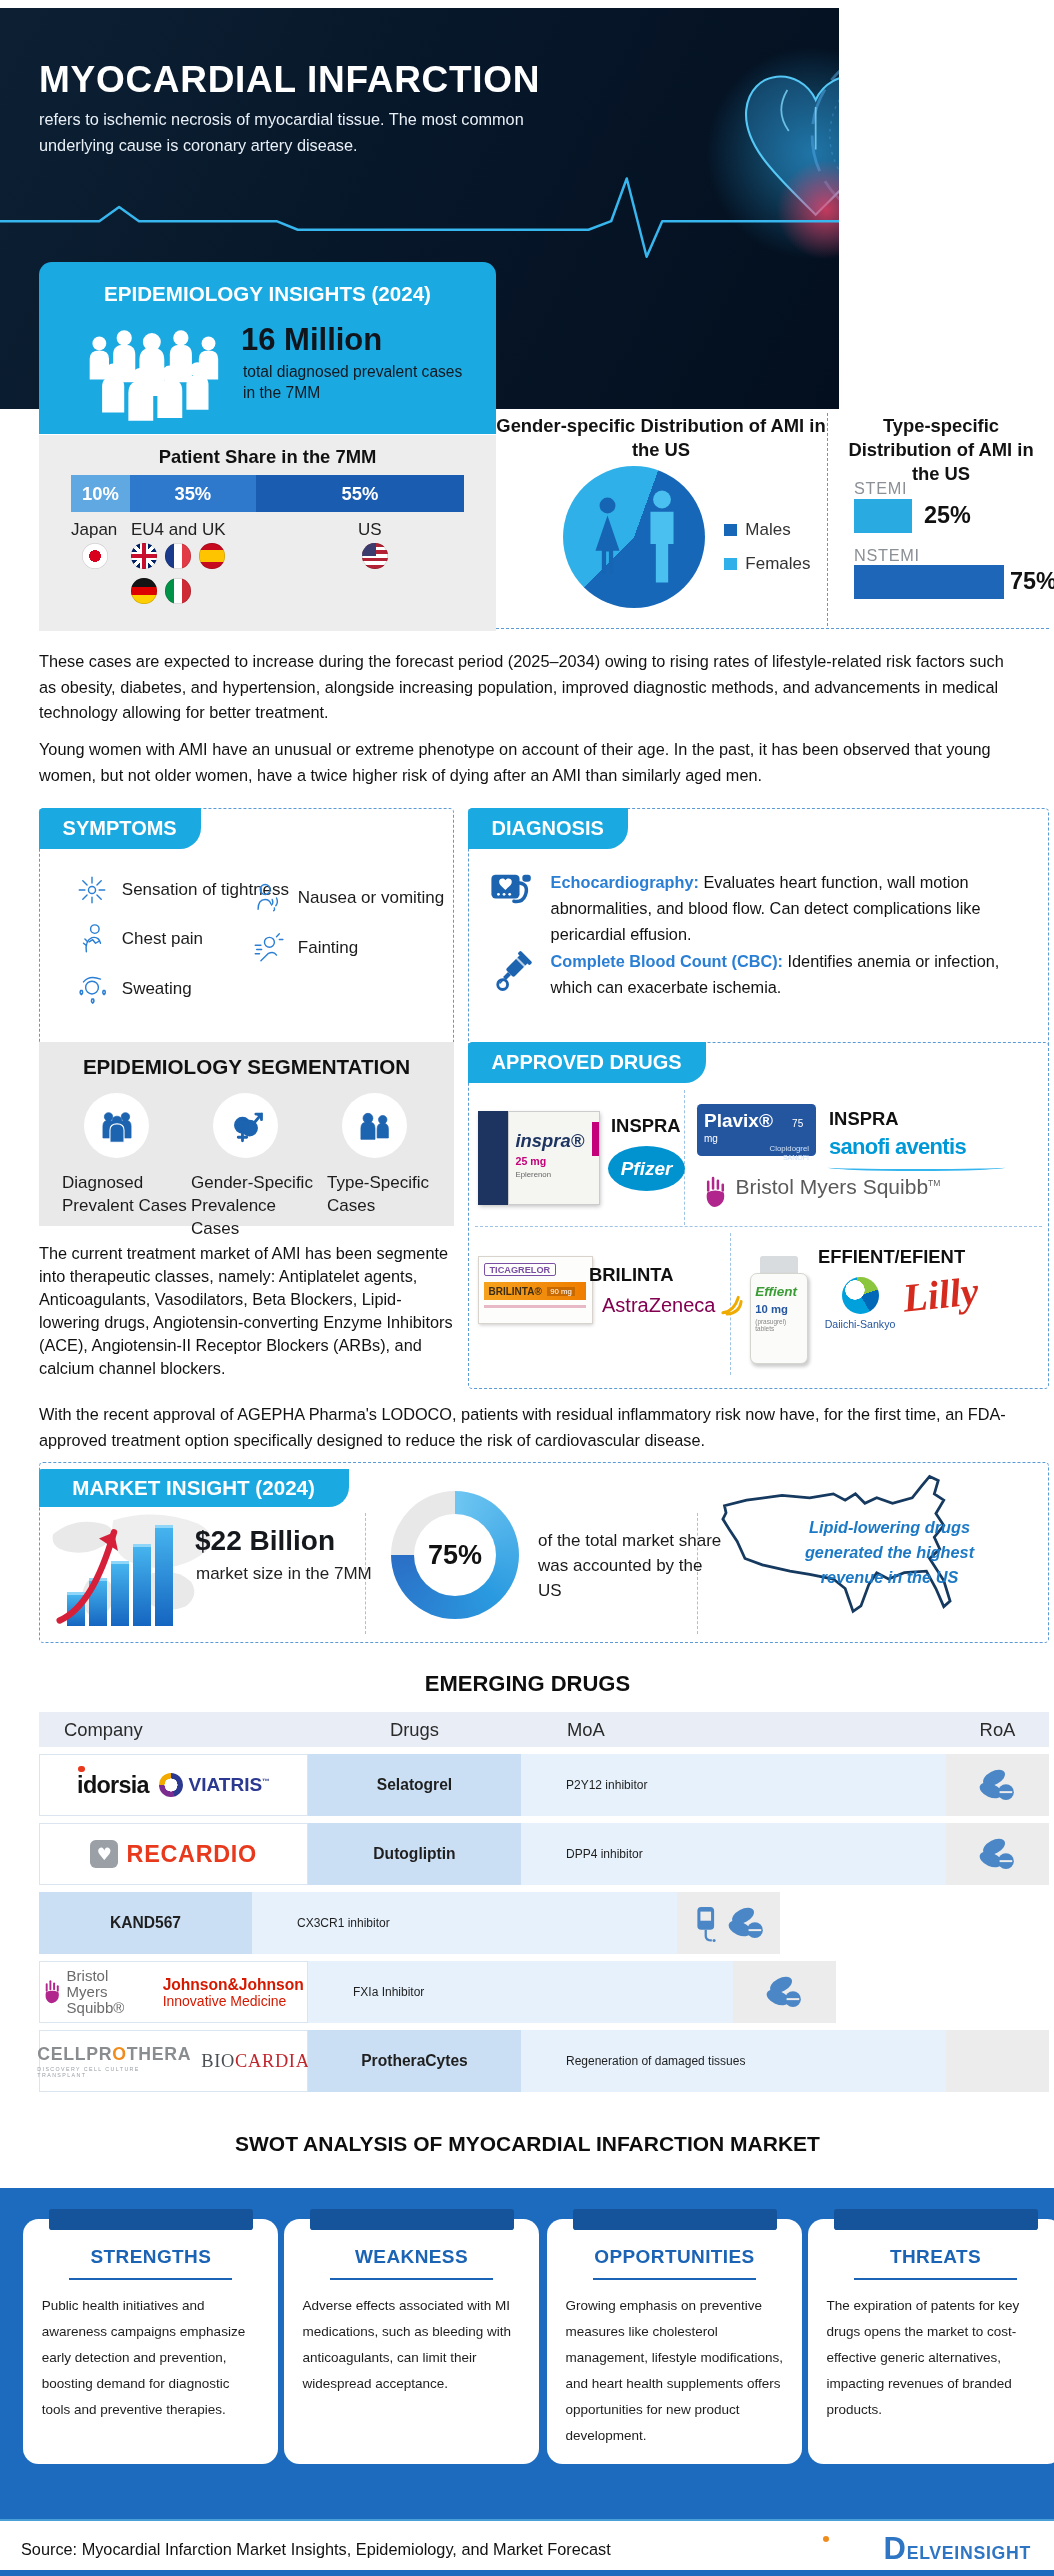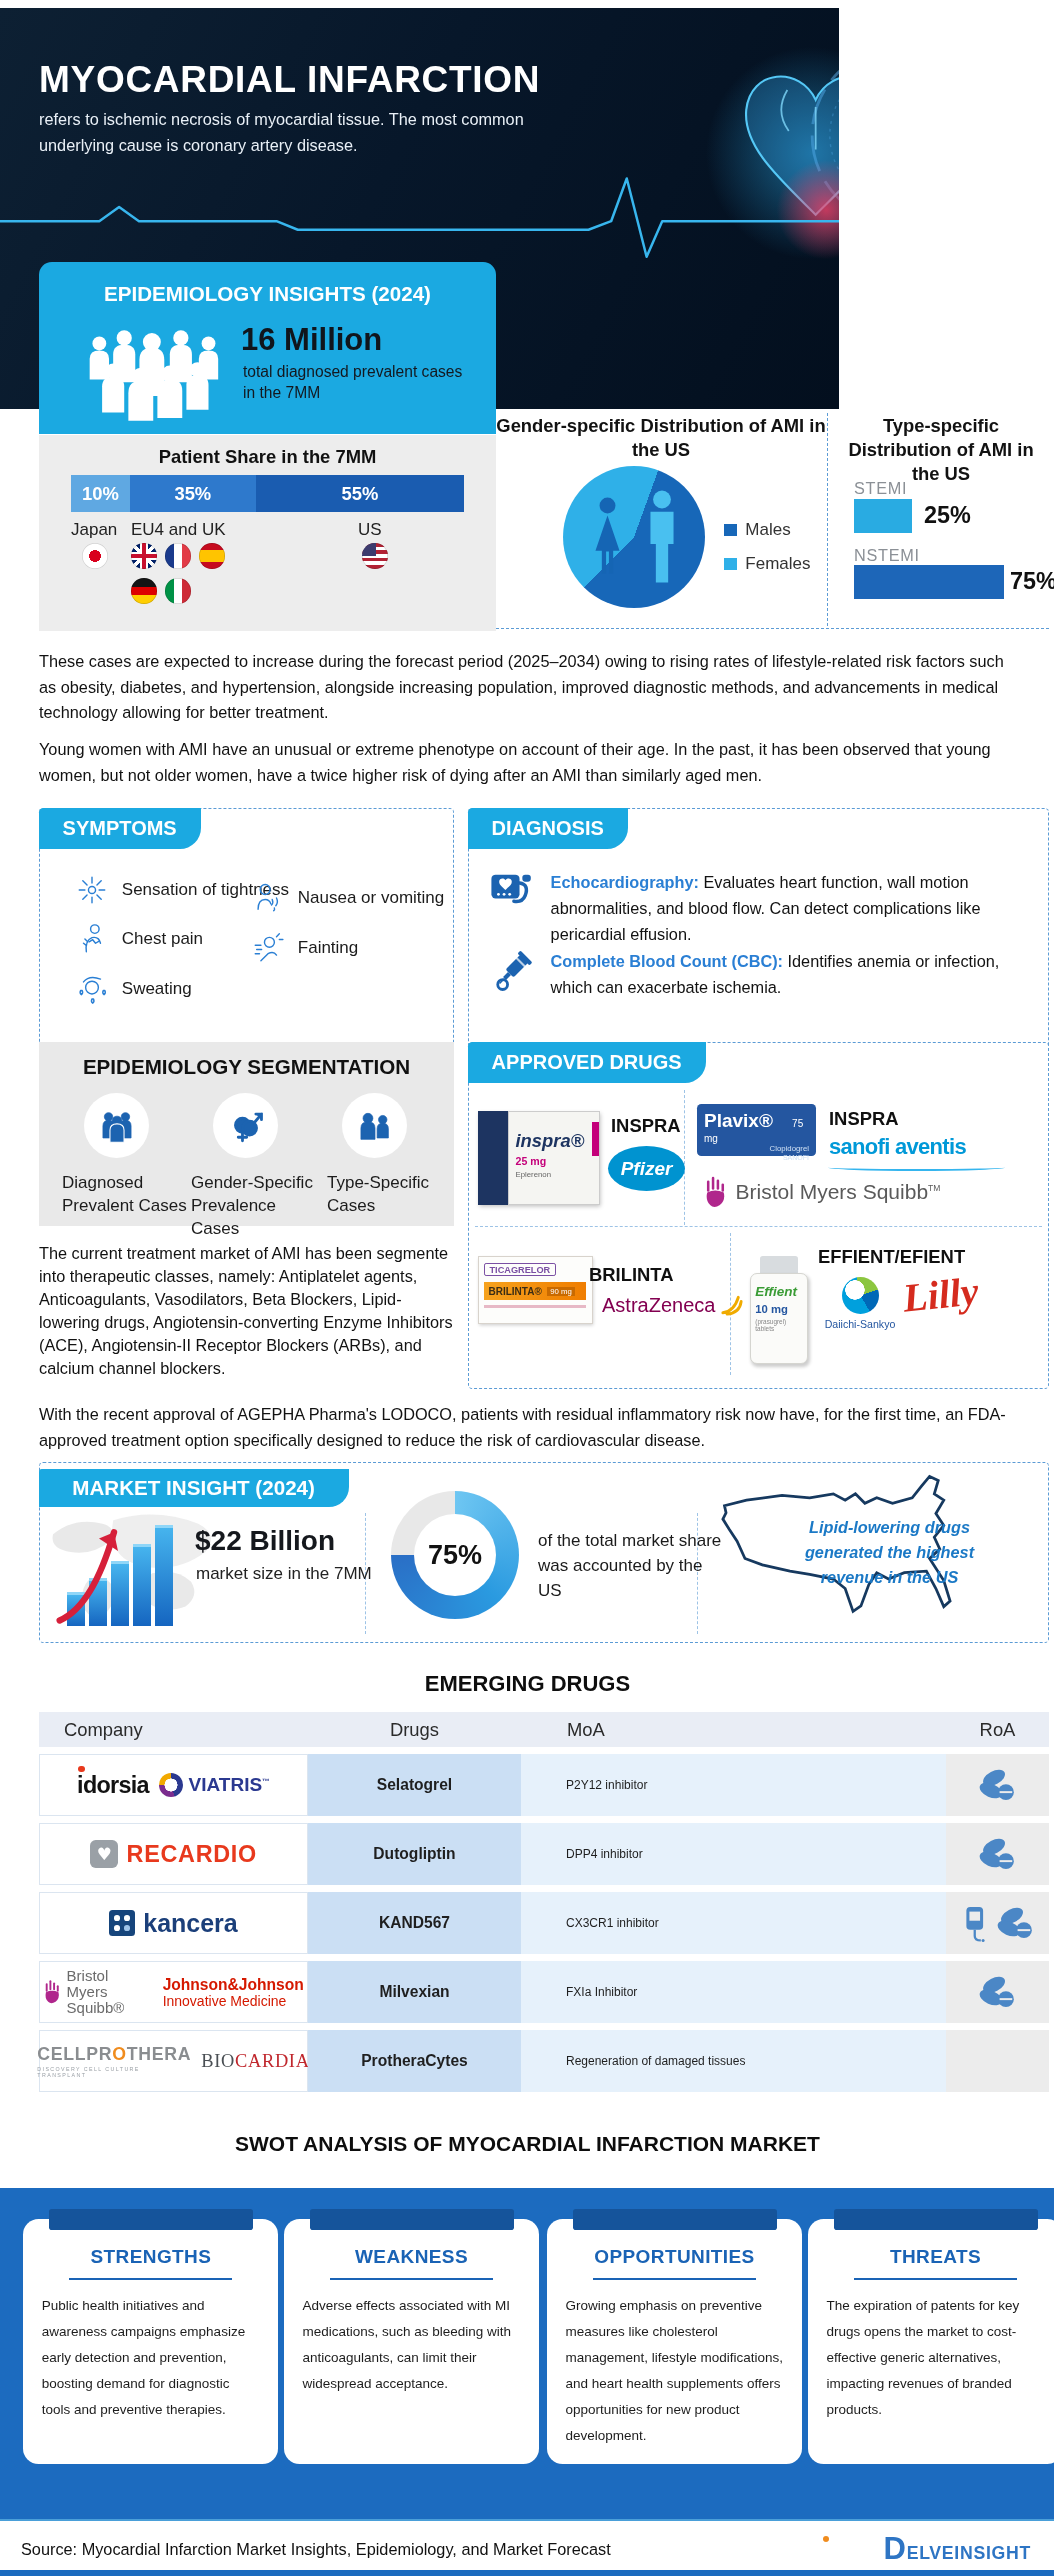--- a/index.html
+++ b/index.html
@@ -119,21 +119,21 @@
   .pfizer span{color:#fff;font-size:19px;font-weight:bold;font-style:italic}
   .lab-inspra1{position:absolute;left:142px;top:72px}
   .plavix-pack{position:absolute;left:228px;top:61px;width:119px;height:52px;background:#2456a0;border-radius:4.3px;padding:5.7px 7px;position:absolute}
   .plavix-pack .b{color:#fff;font-weight:bold;font-size:19px;display:inline}
   .plavix-pack .d{color:#fff;font-size:10px;display:inline;margin-left:16px}
   .plavix-pack .g{color:#cfe0f4;font-size:7.8px;text-align:right}
   .plavix-pack .m{color:#cfe0f4;font-size:7px;text-align:right;margin-top:1.4px}
   .lab-inspra2{position:absolute;left:360px;top:65px}
   .sanofi{position:absolute;left:360px;top:91px;font-size:22px;font-weight:bold;color:#0099d8;letter-spacing:-0.7px}
   .sanofi-swoosh{position:absolute;left:359px;top:121px;width:177px;height:7px;border-bottom:2.8px solid #35b5ee;border-radius:50%}
-  .bms-line{position:absolute;display:flex;align-items:center;gap:8.5px}
+  .bms-line{position:absolute;display:flex;gap:8.5px}
   .bms1{left:234px;top:132px}
   .bms-hand{width:24px;height:33px}
   .bms-txt{font-size:21px;color:#5a5a5a}
   .bms-txt sup{font-size:8.5px}
   .brilinta-pack{position:absolute;left:8.5px;top:213px;width:115px;height:68px;background:#fdfdfb;border:0.7px solid #d8d3cc;box-shadow:1.4px 2.1px 3.5px rgba(0,0,0,.2);padding:5.7px}
   .brilinta-pack .tg{display:inline-block;border:1.4px solid #7a4fa3;color:#7a4fa3;font-size:9.2px;font-weight:bold;padding:0.7px 4.3px;border-radius:2.1px}
   .brilinta-band{margin-top:5.7px;height:18.4px;background:linear-gradient(90deg,#f6a21d,#ef7d00);display:flex;align-items:center;padding:0 4.3px;gap:5.7px}
   .brilinta-band .bb{font-size:10px;font-weight:bold;color:#3a2c14}
   .brilinta-band .dd{font-size:7.8px;color:#fff;background:#c96a00;padding:0 2.8px}
   .brilinta-lines{margin-top:4.3px;height:2.8px;background:#e7b9c6}
@@ -673,26 +673,20 @@
       <div class="ec ec2">Dutogliptin</div>
       <div class="ec ec3">DPP4 inhibitor</div>
       <div class="ec ec4">
           <svg viewBox="0 0 54 54" width="38" height="38">
             <use href="#sym-pills"></use>
           </svg>
         </div>
     </div>
 
     <div class="erow">
-      <div class="ec ec1">
-        <span class="kancera">
-          <span class="kancera-ic"></span>
-          <span class="t">kancera</span>
-        </span>
-      </div>
       <div class="ec ec2">KAND567</div>
       <div class="ec ec3">CX3CR1 inhibitor</div>
       <div class="ec ec4">
         <svg class="iv" viewBox="0 0 44 54" width="31" height="38">
             <use href="#sym-iv"></use>
           </svg>
         <svg viewBox="0 0 54 54" width="38" height="38">
             <use href="#sym-pills"></use>
           </svg>
       </div>
@@ -710,21 +704,20 @@
               <path d="M4 18 q8-4 17 0 q2 8-4 13 q-6 4-10 0 q-5-5-3-13z" fill="#b0268c" stroke="none"></path>
             </g>
           </svg>
           <span class="txt"><span>Bristol Myers</span><br><span>Squibb®</span></span>
         </span>
         <span class="jj">
           <div class="l1">Johnson&amp;Johnson</div>
           <div class="l2">Innovative Medicine</div>
         </span>
       </div>
-      <div class="ec ec2">Milvexian</div>
       <div class="ec ec3">FXIa Inhibitor</div>
       <div class="ec ec4">
           <svg viewBox="0 0 54 54" width="38" height="38">
             <use href="#sym-pills"></use>
           </svg>
         </div>
     </div>
 
     <div class="erow">
       <div class="ec ec1">

